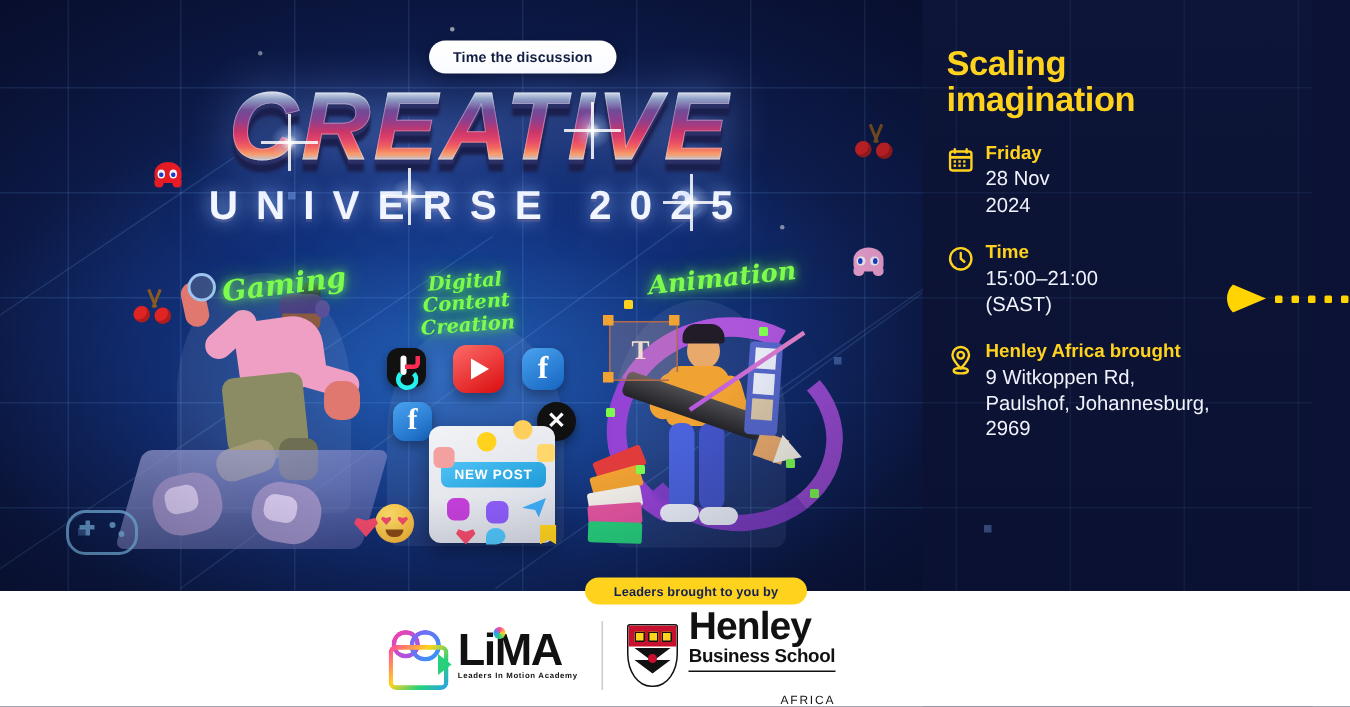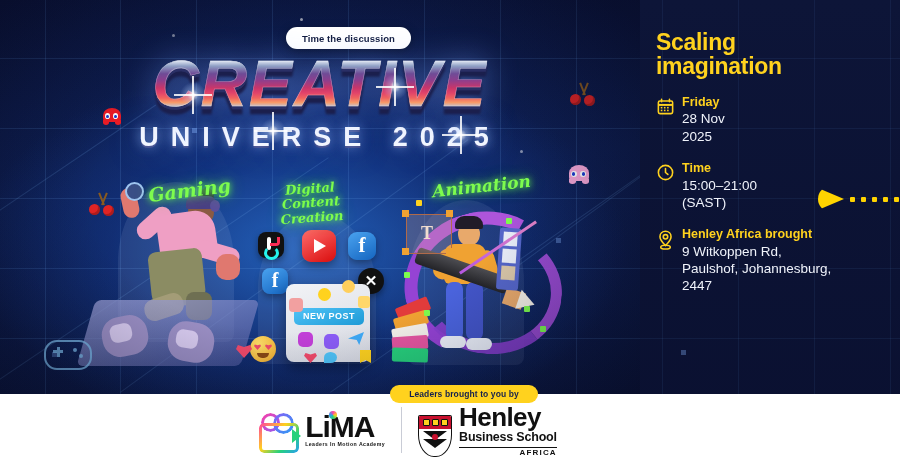--- a/index.html
+++ b/index.html
@@ -19,21 +19,21 @@
   }
   .gridlines{position:absolute;inset:0;pointer-events:none;}
   .gridlines i{position:absolute;background:rgba(105,165,235,.17);}
   .gridlines i.v{width:1px;top:0;bottom:0;}
   .gridlines i.h{height:1px;left:0;right:0;}
   .diag{position:absolute;height:1px;background:rgba(120,180,240,.18);transform-origin:0 0;}
   .vig{position:absolute;inset:0;background:radial-gradient(ellipse 520px 330px at 300px 200px,rgba(0,0,0,0) 40%,rgba(6,10,34,.55) 100%);}
 
   
   #side{
-    position:absolute;left:640px;top:0;width:260px;height:471px;
+    position:absolute;left:615px;top:0;width:260px;height:471px;
     background:linear-gradient(180deg,#0d1538 0%,#0a1030 100%);
   }
   #side .sgrid i{position:absolute;background:rgba(90,140,210,.10);}
   #side .sgrid i.v{width:1px;top:0;bottom:0;}
   #side .sgrid i.h{height:1px;left:0;right:0;}
 
   
   #joinPill{
     position:absolute;left:286px;top:27px;width:125px;height:22px;border-radius:11px;
     background:#fff;color:#111b3f;font-size:9.5px;font-weight:bold;
@@ -134,35 +134,35 @@
   #limaCam .lens{position:absolute;left:33px;top:16px;width:0;height:0;
     border-top:7px solid transparent;border-bottom:7px solid transparent;border-left:9px solid #27d17c;}
   #limaTxt{position:relative;}
   #limaWord{font-size:30px;font-weight:bold;color:#111;letter-spacing:-1px;line-height:.9;}
   #limaWord .lower{text-transform:none;}
   #limaTag{font-size:5.2px;font-weight:bold;color:#111;letter-spacing:.45px;margin-top:1px;text-align:center;}
   #limaDot{position:absolute;left:24px;top:-2px;width:8px;height:8px;border-radius:50%;
     background:conic-gradient(#ff3ea5,#ffd21e,#27d17c,#2a9df4,#ff3ea5);}
 
   
-  #henley{display:flex;align-items:flex-end;gap:7px;}
+  #henley{display:flex;align-items:center;gap:7px;}
   #crest{position:relative;width:34px;height:42px;}
   #crest .shield{position:absolute;inset:0;background:#fff;border:1.5px solid #111;
     border-radius:2px 2px 16px 16px/2px 2px 22px 22px;overflow:hidden;}
   #crest .top{position:absolute;left:0;right:0;top:0;height:34%;background:#c8102e;}
   #crest .top b{position:absolute;top:24%;width:7px;height:7px;background:#ffd21e;border-radius:1px;
     box-shadow:0 0 0 1px #111 inset;}
   #crest .chev{position:absolute;left:50%;width:0;height:0;margin-left:-12px;
     border-left:12px solid transparent;border-right:12px solid transparent;border-top:9px solid #111;}
   #crest .dot{position:absolute;left:50%;top:46%;margin-left:-3px;width:6px;height:6px;border-radius:50%;background:#c8102e;}
   #henTxt{line-height:1;}
   #henName{font-size:26px;font-weight:bold;color:#111;letter-spacing:-.6px;}
   #henSub{font-size:12.5px;font-weight:bold;color:#111;letter-spacing:-.2px;margin-top:1px;
           border-bottom:1.5px solid #111;padding-bottom:3px;}
-  #henAfr{font-size:8px;font-weight:bold;color:#111;letter-spacing:1.2px;text-align:right;margin-top:1px;}
+  #henAfr{font-size:8px;font-weight:normal;color:#111;letter-spacing:1.2px;text-align:right;margin-top:15px;}
 </style>
 </head>
 <body>
 
 <div id="poster">
 
   <div id="hero">
 
     <div class="gridlines">
       <i class="v" style="left:45px"></i>
@@ -407,21 +407,21 @@
               <rect x="6" y="16" width="2" height="2"></rect>
                 <rect x="10" y="16" width="2" height="2"></rect>
                 <rect x="14" y="16" width="2" height="2"></rect>
             </g>
           </svg>
         </div>
         <div class="rtxt">
           <div class="rlabel">Friday</div>
           <div class="rvals">
             <div>28 Nov</div>
-            <div>2025</div>
+            <div>2024</div>
           </div>
         </div>
       </div>
 
       <div class="row">
         <div class="ico">
           <svg width="19" height="19" viewBox="0 0 24 24" fill="none" stroke="#ffd21e" stroke-width="2">
             <circle cx="12" cy="12" r="9"></circle>
               <path d="M12 7v5l3 2.5" stroke-linecap="round"></path>
           </svg>
@@ -441,21 +441,21 @@
             <path d="M12 2c-4 0-7 3-7 6.8C5 13 12 20 12 20s7-7 7-11.2C19 5 16 2 12 2z"></path>
             <circle cx="12" cy="9" r="2.8"></circle>
             <ellipse cx="12" cy="22" rx="6" ry="2.3"></ellipse>
           </svg>
         </div>
         <div class="rtxt">
           <div class="rlabel">Henley Africa brought</div>
           <div class="rvals">
             <div>9 Witkoppen Rd,</div>
             <div>Paulshof, Johannesburg,</div>
-            <div>2447</div>
+            <div>2969</div>
           </div>
         </div>
       </div>
     </div>
   </div>
 
   <div id="pac">
     <div id="pacman"></div>
     <div class="pdot" style="left:32px"></div>
       <div class="pdot" style="left:43px"></div>

